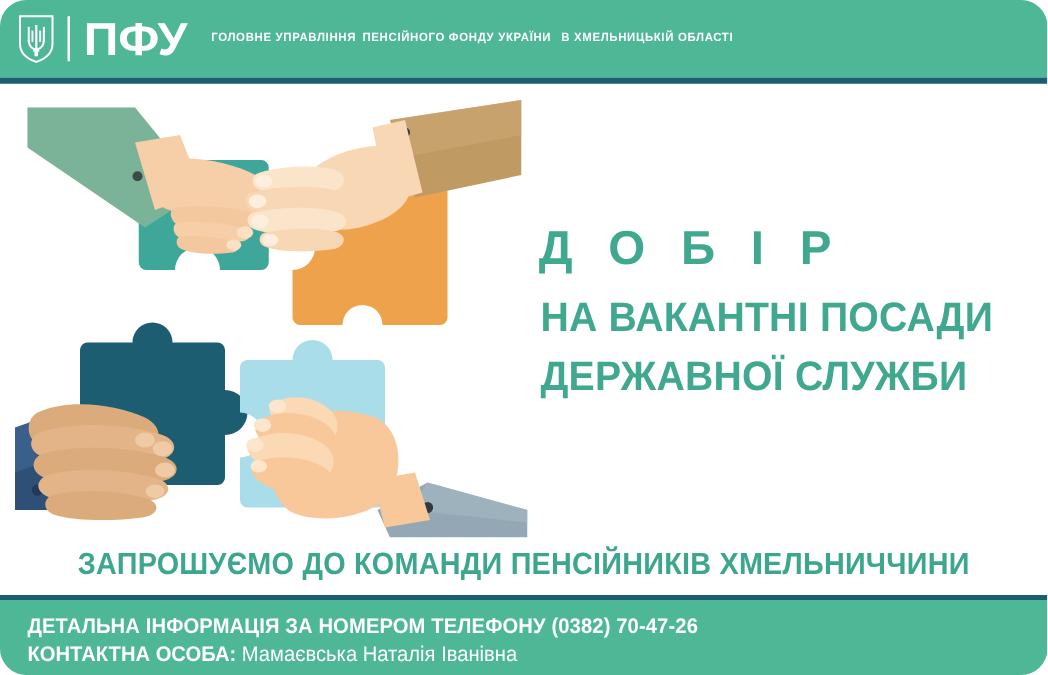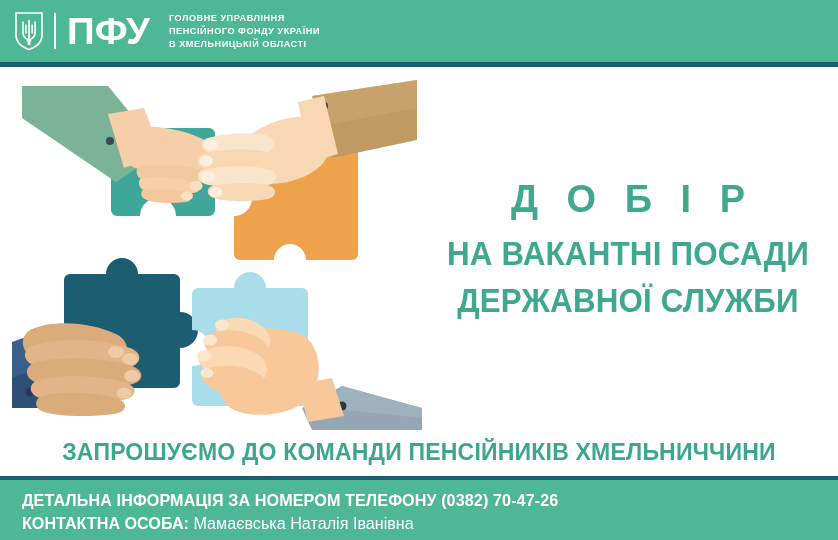--- a/index.html
+++ b/index.html
@@ -9,20 +9,21 @@
   }
   body {
     font-family: "Liberation Sans", sans-serif;
   }
   .poster {
     position: relative;
     width: 838px;
     height: 540px;
     background: #ffffff;
     overflow: hidden;
+    border-radius: 21px;
   }
 
   
   .header {
     position: absolute;
     left: 0; top: 0;
     width: 838px;
     height: 62px;
     background: #4eb795;
     display: flex;
@@ -57,21 +58,21 @@
     line-height: 37px;
     color: #ffffff;
     letter-spacing: 0px;
     flex: 0 0 auto;
     transform: scaleX(1.04);
     transform-origin: left center;
   }
   .header-lines {
     margin-left: 22px;
     display: flex;
-    flex-direction: column;
+    flex-direction: row;
     justify-content: center;
     gap: 1px;
   }
   .header-lines span {
     font-family: "Liberation Sans", sans-serif;
     font-weight: bold;
     font-size: 9.5px;
     line-height: 12px;
     letter-spacing: 0.55px;
     color: #ffffff;
@@ -89,21 +90,21 @@
     height: 352px;
   }
   .artwork svg { display: block; }
 
   
   .headline {
     position: absolute;
     left: 422px;
     top: 176px;
     width: 412px;
-    text-align: center;
+    text-align: left;
     color: #3da68e;
   }
   .headline .line-1 {
     font-family: "Liberation Sans", sans-serif;
     font-weight: bold;
     font-size: 38px;
     line-height: 46px;
     letter-spacing: 9px;
     margin-left: 9px;
     color: #41a890;

